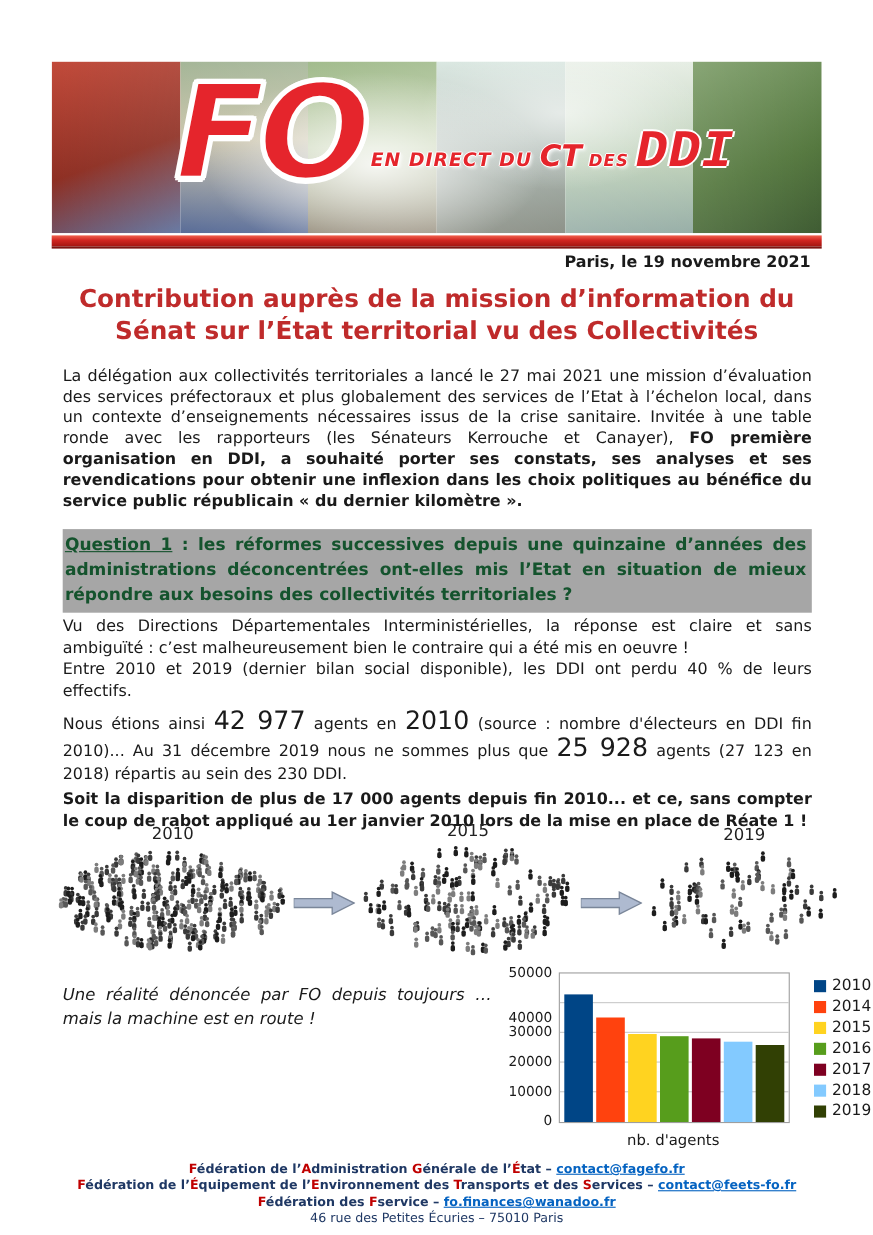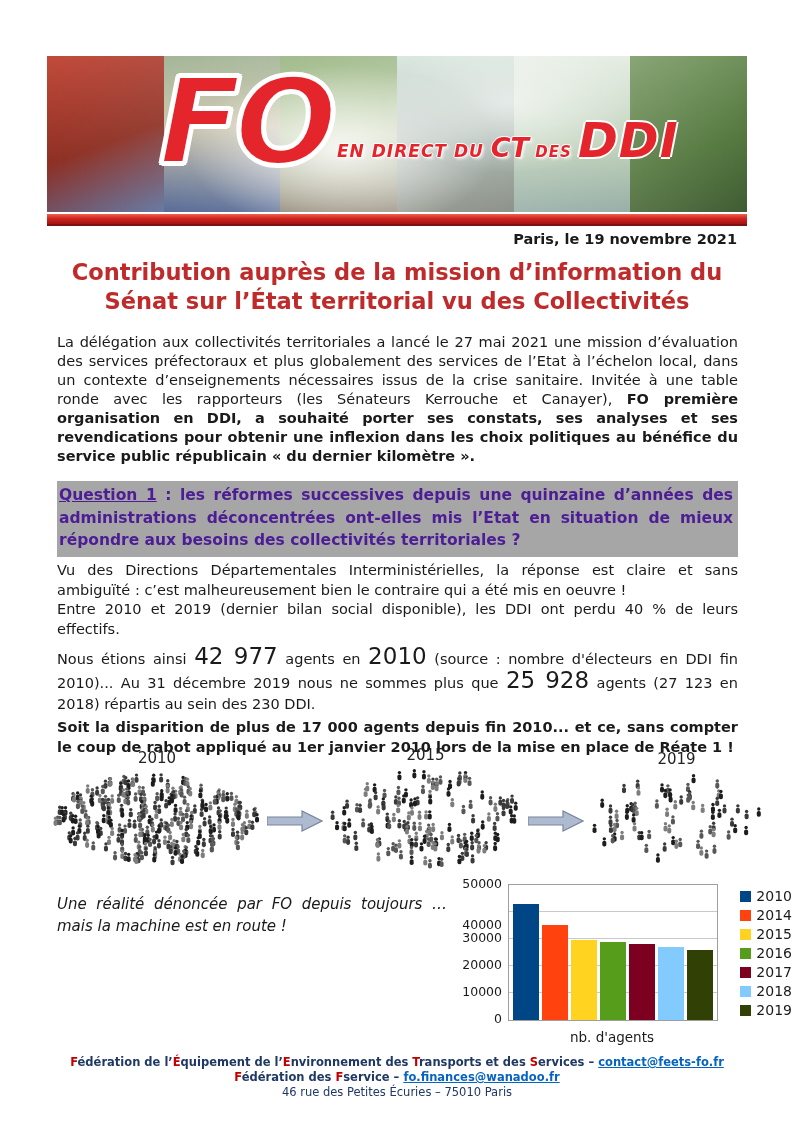--- a/index.html
+++ b/index.html
@@ -25,35 +25,35 @@
         -webkit-text-stroke:4px #ffffff;
         text-shadow:-3px 0 0 #fff,3px 0 0 #fff,0 -3px 0 #fff,0 3px 0 #fff,
                     -2px -2px 0 #fff,2px 2px 0 #fff,-2px 2px 0 #fff,2px -2px 0 #fff;text-align:right;}
   .tagline{position:absolute;left:290px;top:56px;color:#e5252c;font-style:italic;font-weight:bold;
         white-space:nowrap;
         text-shadow:-1px 0 0 #fff,1px 0 0 #fff,0 -1px 0 #fff,0 1px 0 #fff,2px 2px 3px rgba(255,255,255,.8);}
   .tg-sm{font-size:17px;letter-spacing:1px;margin-top:40px;}
   .tg-ct{font-size:27px;letter-spacing:0;margin-top:44px;}
   .tg-des{font-size:15px;letter-spacing:1px;}
   .tg-ddi{font-size:48px;letter-spacing:1px;
-        text-shadow:-2px 0 0 #fff,2px 0 0 #fff,0 -2px 0 #fff,0 2px 0 #fff;}
+        text-shadow:-2px 0 0 #fff,2px 0 0 #fff,0 -2px 0 #fff,0 2px 0 #fff;font-family:Liberation Mono, monospace;}
   .redbar{height:10px;margin-top:2px;
         background:linear-gradient(#f0614e 0%,#d02520 45%,#a31511 100%);
         border-bottom:2px solid #7c1310;}
 
   
   .date-line{position:absolute;top:231px;right:57px;font-weight:bold;font-size:14.5px;}
   .page-title{position:absolute;top:258px;left:38px;right:38px;text-align:center;
         color:#bf2b2b;font-weight:bold;font-size:22.5px;line-height:1.27;}
 
   
   .intro{position:absolute;top:333px;left:57px;width:681px;font-size:14.5px;line-height:19px;text-align:justify;}
   .intro .b{font-weight:bold;}
   .question{position:absolute;top:481px;left:57px;width:681px;box-sizing:border-box;
-        background:#a6a6a6;color:#4c1d95;font-weight:bold;font-size:15.5px;line-height:22.5px;
+        background:#a6a6a6;color:#14532d;font-weight:bold;font-size:15.5px;line-height:22.5px;
         padding:3px 5px 5px 2px;text-align:justify;}
   .question .q-label{text-decoration:underline;}
   .answer{position:absolute;top:561px;left:57px;width:681px;font-size:14.5px;line-height:19.5px;text-align:justify;}
   .numbers{position:absolute;top:646px;left:57px;width:681px;font-size:14.5px;line-height:21px;text-align:justify;}
   .numbers .big{font-size:23px;}
   .numbers .bold-line{font-weight:bold;line-height:20px;margin-top:2px;}
 
   
   .crowd-row{position:absolute;top:744px;left:47px;width:706px;height:132px;
         display:flex;align-items:center;justify-content:space-between;}
@@ -1193,18 +1193,19 @@
           <span>2018</span>
         </div>
         <div class="leg">
           <span class="sw" style="background: rgb(49, 64, 4);"></span>
           <span>2019</span>
         </div>
       </div>
   </div>
 
   <div class="footer">
+    <div><span class="s-red">F</span><span class="s-navy">édération de l’</span><span class="s-red">A</span><span class="s-navy">dministration </span><span class="s-red">G</span><span class="s-navy">énérale de l’</span><span class="s-red">É</span><span class="s-navy">tat – </span><span class="s-link">contact@fagefo.fr</span></div>
     <div><span class="s-red">F</span><span class="s-navy">édération de l’</span><span class="s-red">É</span><span class="s-navy">quipement de l’</span><span class="s-red">E</span><span class="s-navy">nvironnement des </span><span class="s-red">T</span><span class="s-navy">ransports et des </span><span class="s-red">S</span><span class="s-navy">ervices – </span><span class="s-link">contact@feets-fo.fr</span></div>
     <div><span class="s-red">F</span><span class="s-navy">édération des </span><span class="s-red">F</span><span class="s-navy">service – </span><span class="s-link">fo.finances@wanadoo.fr</span></div>
     <div><span class="s-plain">46 rue des Petites Écuries – 75010 Paris</span></div>
   </div>
 
 </div>
 
 </body></html>

